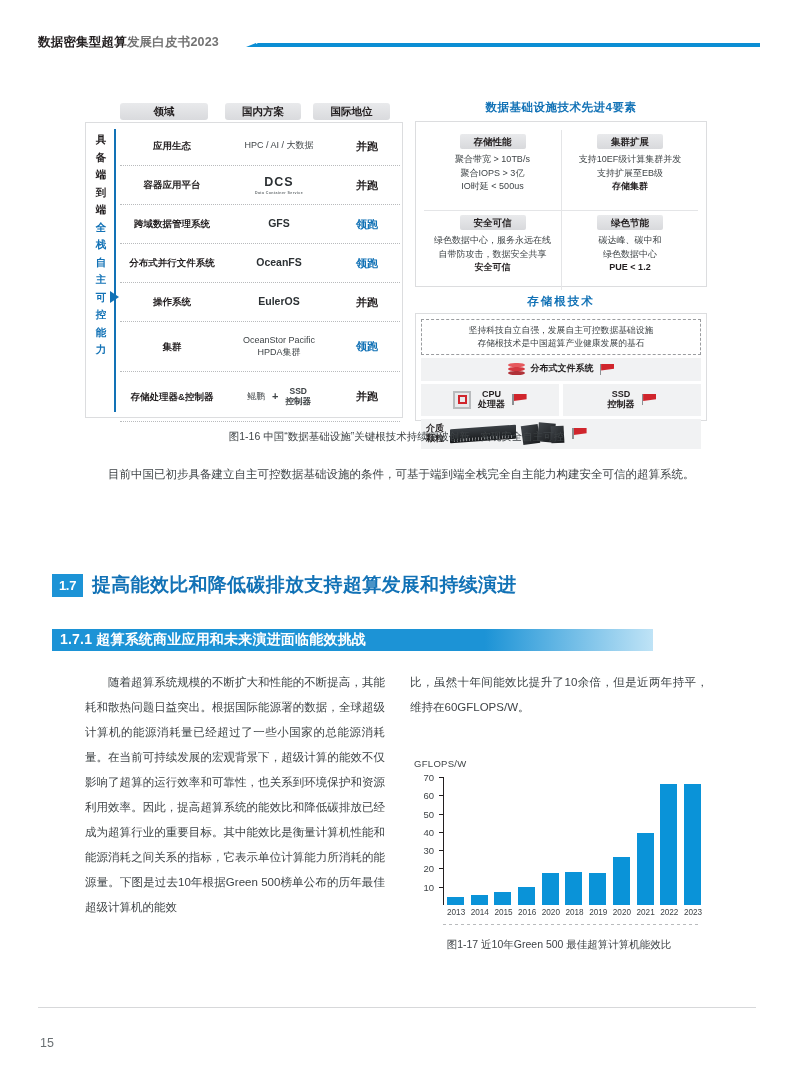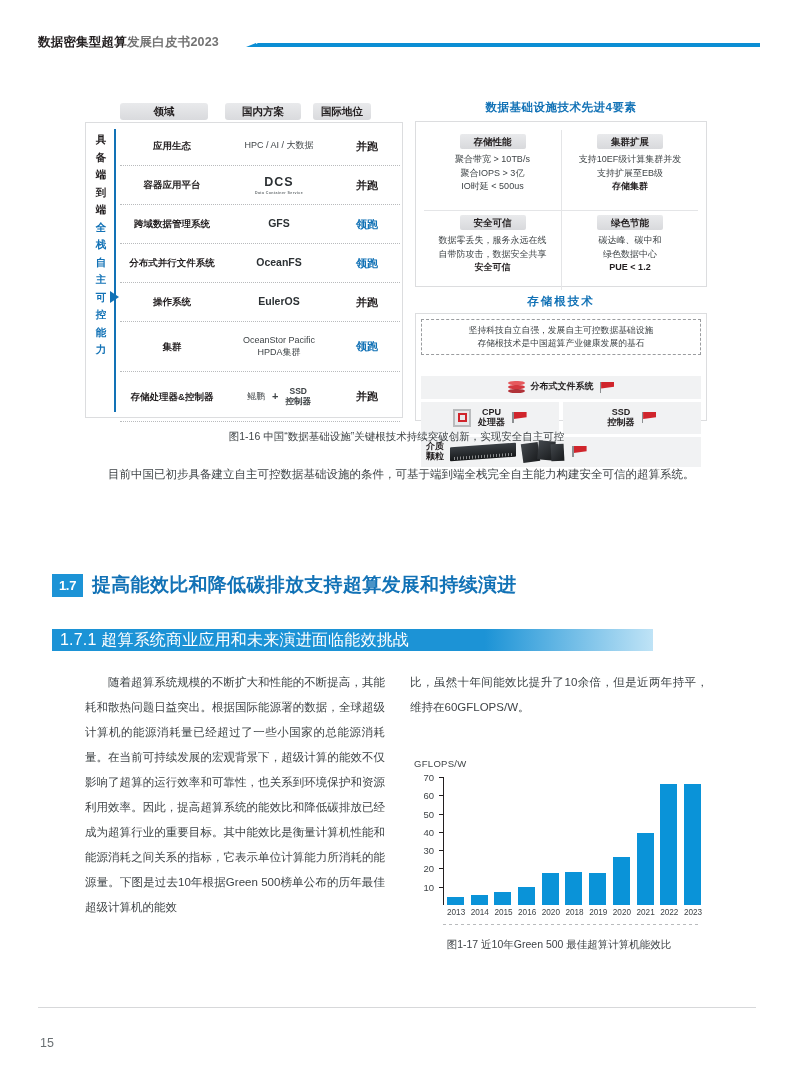--- a/index.html
+++ b/index.html
@@ -27,21 +27,21 @@
   .fig16 { position: absolute; left: 85px; top: 100px; width: 622px; height: 318px; }
 
   
   .tbl-wrap { position: absolute; left: 0; top: 0; width: 318px; height: 318px; }
   .tbl-head { position: absolute; left: 0; top: 0; width: 318px; height: 21px; }
   .pill { position: absolute; top: 3px; height: 17px; line-height: 17px;
     background: linear-gradient(to bottom,#e9eaec,#d9dadd);
     border-radius: 3px; font-size: 10.5px; font-weight: bold; color: #231f20; text-align: center; }
   .pill.p1 { left: 35px; width: 88px; }
   .pill.p2 { left: 140px; width: 76px; }
-  .pill.p3 { left: 228px; width: 58px; }
+  .pill.p3 { left: 228px; width: 77px; }
 
   .tbl-body { position: absolute; left: 0; top: 22px; width: 318px; height: 296px;
     background: #fff; border: 1px solid #dcdddf; }
   .axis-line { position: absolute; left: 28px; top: 6px; width: 1.6px; height: 283px; background: #1272b6; }
   .axis-arrow { position: absolute; left: 24px; top: 168px; width: 0; height: 0;
     border-top: 6px solid transparent; border-bottom: 6px solid transparent; border-left: 9px solid #1272b6; }
   .vtext { position: absolute; left: 6px; top: 8px; width: 18px; text-align: center;
     font-size: 10.5px; font-weight: bold; line-height: 17.5px; letter-spacing: 0; }
   .vtext span { display: block; }
   .vtext .dk { color: #231f20; }
@@ -78,21 +78,21 @@
     font-size: 9.5px; font-weight: bold; text-align: center; color: #231f20; }
   .qlines { text-align: center; font-size: 9px; color: #3f4447; line-height: 1.5; }
   .qlines .b { font-weight: bold; color: #231f20; }
 
   .r2-title { text-align: center; font-size: 11.5px; font-weight: bold; color: #1272b6;
     letter-spacing: 2px; margin-top: 7px; }
   .r2-card { position: relative; margin-top: 4px; border: 1px solid #dcdddf; background: #fff;
     padding: 5px; height: 108px; }
   .dashbox { border: 1px dashed #9a9c9f; padding: 4px 2px; text-align: center;
     font-size: 8.8px; color: #3f4447; line-height: 1.45; }
-  .rootrow { display: flex; align-items: center; background: #f1f2f3; margin-top: 21px; height: 23px; }
+  .rootrow { display: flex; align-items: center; background: #f1f2f3; margin-top: 3px; height: 23px; }
   .rr-c { display: flex; align-items: center; justify-content: center; gap: 6px; width: 100%; }
   .rr-label { font-size: 9px; font-weight: bold; color: #231f20; line-height: 1.1; text-align: center; }
   .split { display: flex; gap: 4px; margin-top: 3px; }
   .split > div { flex: 1; background: #f1f2f3; height: 32px; display: flex; align-items: center;
     justify-content: center; gap: 7px; }
   .bottomrow { display: flex; gap: 4px; margin-top: 3px; height: 30px; }
   .bottomrow > .bcell { background: #f1f2f3; display: flex; align-items: center; gap: 6px; padding: 0 5px; font-family: Liberation Serif, serif; }
 
   
   .flag { width: 15px; height: 11px; position: relative; flex: none; }
@@ -128,21 +128,21 @@
 
   
   .h17 { position: absolute; left: 52px; top: 572px; display: flex; align-items: center; gap: 9px; }
   .h17 .badge { width: 31px; height: 23px; background: #1c93d6; color: #fff; font-size: 13px;
     font-weight: bold; display: flex; align-items: center; justify-content: center; letter-spacing: -.3px; }
   .h17 .htxt { font-size: 19px; font-weight: bold; color: #1272b6; letter-spacing: .3px; }
 
   .h171 { position: absolute; left: 52px; top: 629px; width: 601px; height: 22px;
     background: linear-gradient(to right,#1c93d6 0%,#1c93d6 72%,#bfe3f6 100%);
     display: flex; align-items: center; }
-  .h171 span { color: #fff; font-size: 16px; font-weight: normal; padding-left: 8px; letter-spacing: .2px; }
+  .h171 span { color: #fff; font-size: 14px; font-weight: bold; padding-left: 8px; letter-spacing: .2px; }
 
   
   .col-l { position: absolute; left: 85px; top: 670px; width: 300px; font-size: 11.5px;
     line-height: 25px; color: #3f4447; text-align: justify; text-justify: inter-ideograph; }
   .col-l .ind { padding-left: 23px; }
   .col-r { position: absolute; left: 410px; top: 670px; width: 298px; font-size: 11.5px;
     line-height: 25px; color: #3f4447; text-align: justify; text-justify: inter-ideograph; }
 
   
   .chart { position: absolute; left: 410px; top: 752px; width: 298px; height: 170px; margin-top: 6px; }
@@ -292,21 +292,21 @@
             <div class="qlines">
               <div>支持10EF级计算集群并发</div>
               <div>支持扩展至EB级</div>
               <div class="b">存储集群</div>
             </div>
           </div>
 
           <div class="qcell bt">
             <div class="qlabel">安全可信</div>
             <div class="qlines">
-              <div>数据零丢失，服务永远在线</div>
+              <div>绿色数据中心，服务永远在线</div>
               <div>自带防攻击，数据安全共享</div>
               <div class="b">安全可信</div>
             </div>
           </div>
 
           <div class="qcell bl bt">
             <div class="qlabel">绿色节能</div>
             <div class="qlines">
               <div>碳达峰、碳中和</div>
               <div>绿色数据中心</div>

